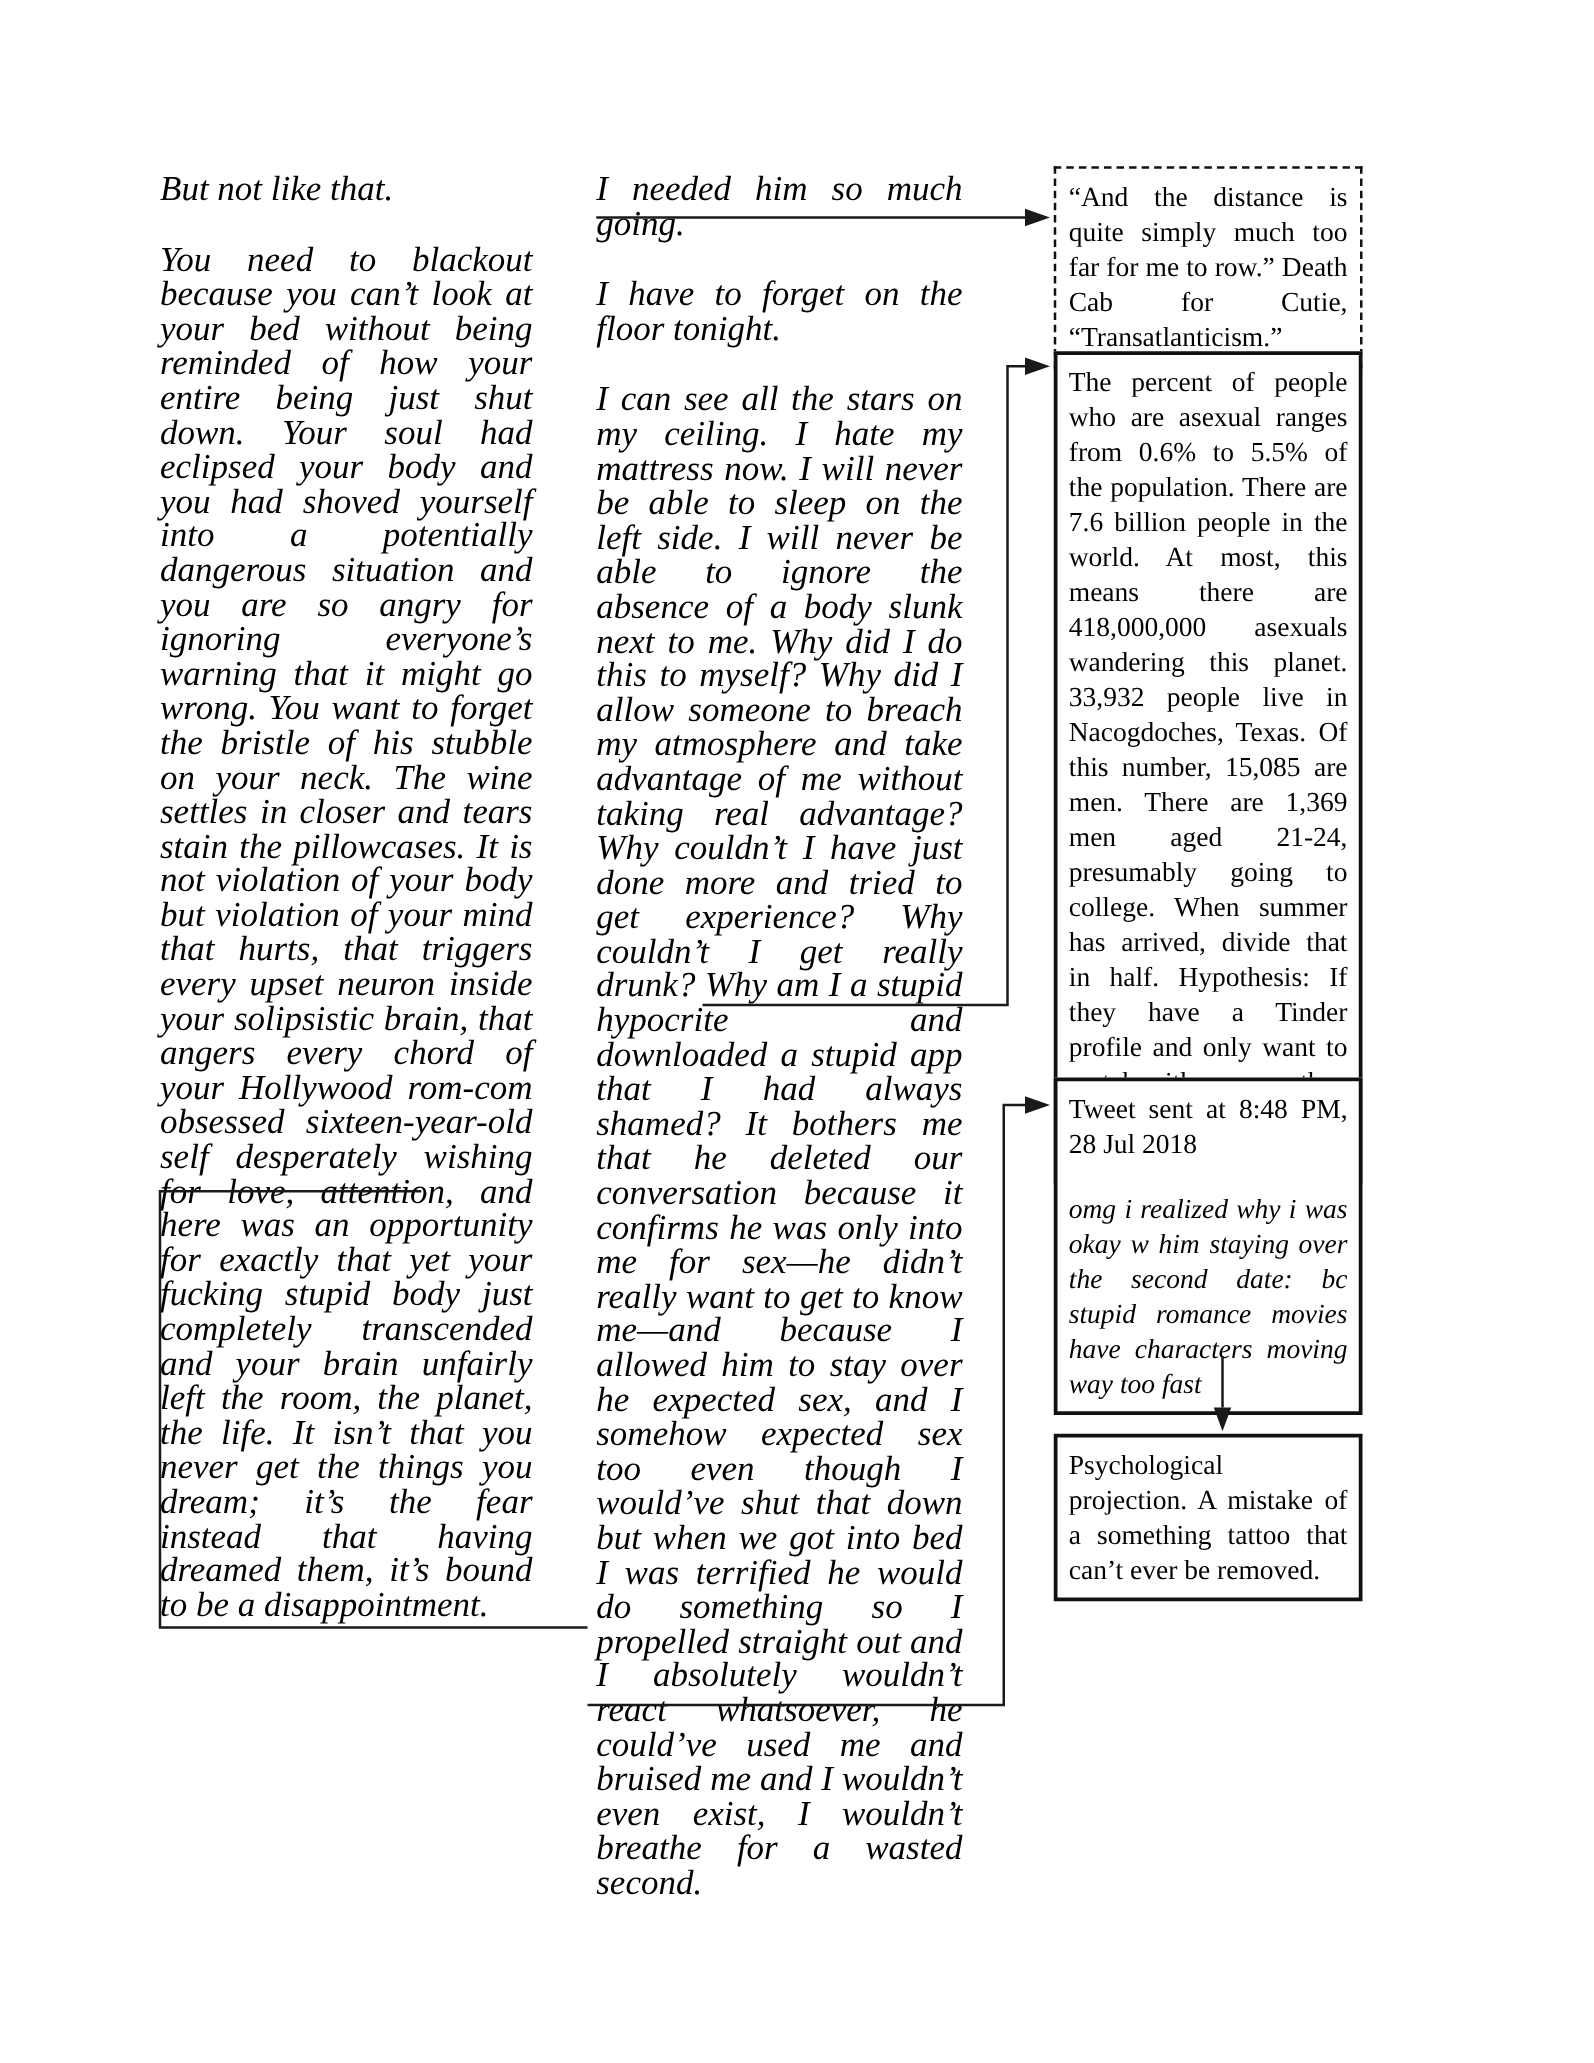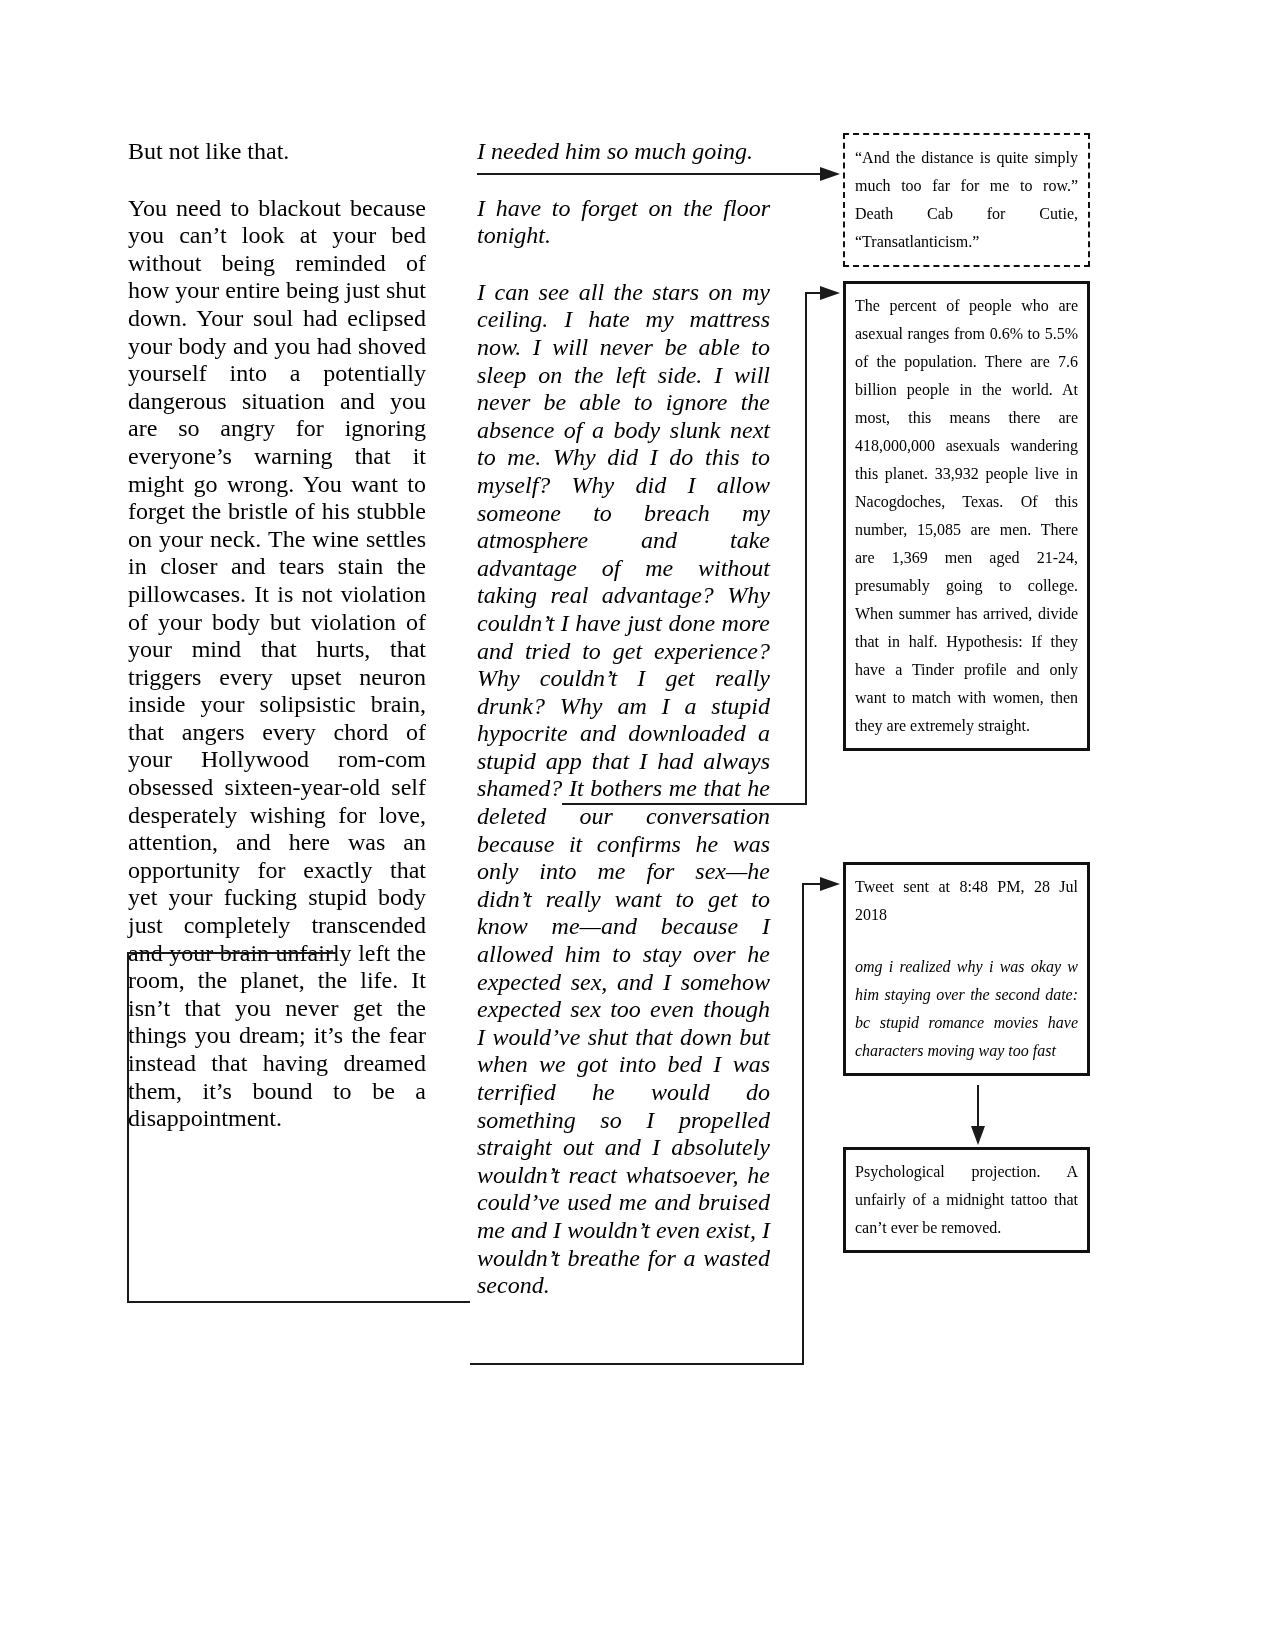--- a/index.html
+++ b/index.html
@@ -6,28 +6,28 @@
   .page{
     position:relative;
     width:1275px;height:1650px;
     margin:0 auto;
     background:#ffffff;
     font-family:"Liberation Serif","DejaVu Serif",serif;
     color:#000;
     overflow:hidden;
   }
   .col{position:absolute;text-align:justify;}
-  .col p{margin:0 0 29px 0;font-size:24px;line-height:27.6px;}
+  .col p{margin:0 0 29px 0;font-size:28px;line-height:27.6px;font-style:italic;}
   .col1{left:128px;top:138px;width:298px;}
   .col2{left:477px;top:138px;width:293px;font-style:italic;}
   .col2 .p3{margin-top:16px;}
   .rbox{
     position:absolute;left:843px;width:247px;box-sizing:border-box;
     border:3px solid #111;background:#fff;
-    padding:8px 9px;font-size:16px;line-height:28px;text-align:justify;
+    padding:8px 9px;font-size:22px;line-height:28px;text-align:justify;
   }
   .rbox.dashed{border:2px dashed #111;padding:9px 10px;}
   .tweet-text{font-style:italic;margin-top:24px;}
   .overlay{position:absolute;left:0;top:0;width:1275px;height:1650px;pointer-events:none;z-index:6;}
   .overlay line,.overlay polyline{stroke:#1a1a1a;stroke-width:2;fill:none;}
   .overlay polygon{fill:#1a1a1a;stroke:none;}
 </style>
 </head>
 <body>
 
@@ -51,21 +51,21 @@
   <div class="rbox" style="top:281px;">
     <span>The percent of people who are asexual ranges from 0.6% to 5.5% of the population. There are 7.6 billion people in the world. At most, this means there are 418,000,000 asexuals wandering this planet. 33,932 people live in Nacogdoches, Texas. Of this number, 15,085 are men. There are 1,369 men aged 21-24, presumably going to college. When summer has arrived, divide that in half. Hypothesis: If they have a Tinder profile and only want to match with women, then they are extremely straight.</span>
   </div>
 
   <div class="rbox" style="top:862px;">
     <div>Tweet sent at 8:48 PM, 28 Jul 2018</div>
     <div class="tweet-text">omg i realized why i was okay w him staying over the second date: bc stupid romance movies have characters moving way too fast</div>
   </div>
 
   <div class="rbox" style="top:1147px;">
-    <span>Psychological projection. A unfairly of a midnight tattoo that can’t ever be removed.</span>
+    <span>Psychological projection. A mistake of a something tattoo that can’t ever be removed.</span>
   </div>
 
   <svg class="overlay" viewBox="0 0 1275 1650" xmlns="http://www.w3.org/2000/svg">
 
     <g>
       <line x1="477" y1="174" x2="820" y2="174"></line>
       <polygon points="820,167 820,181 840,174"></polygon>
     </g>
 
     <g>

